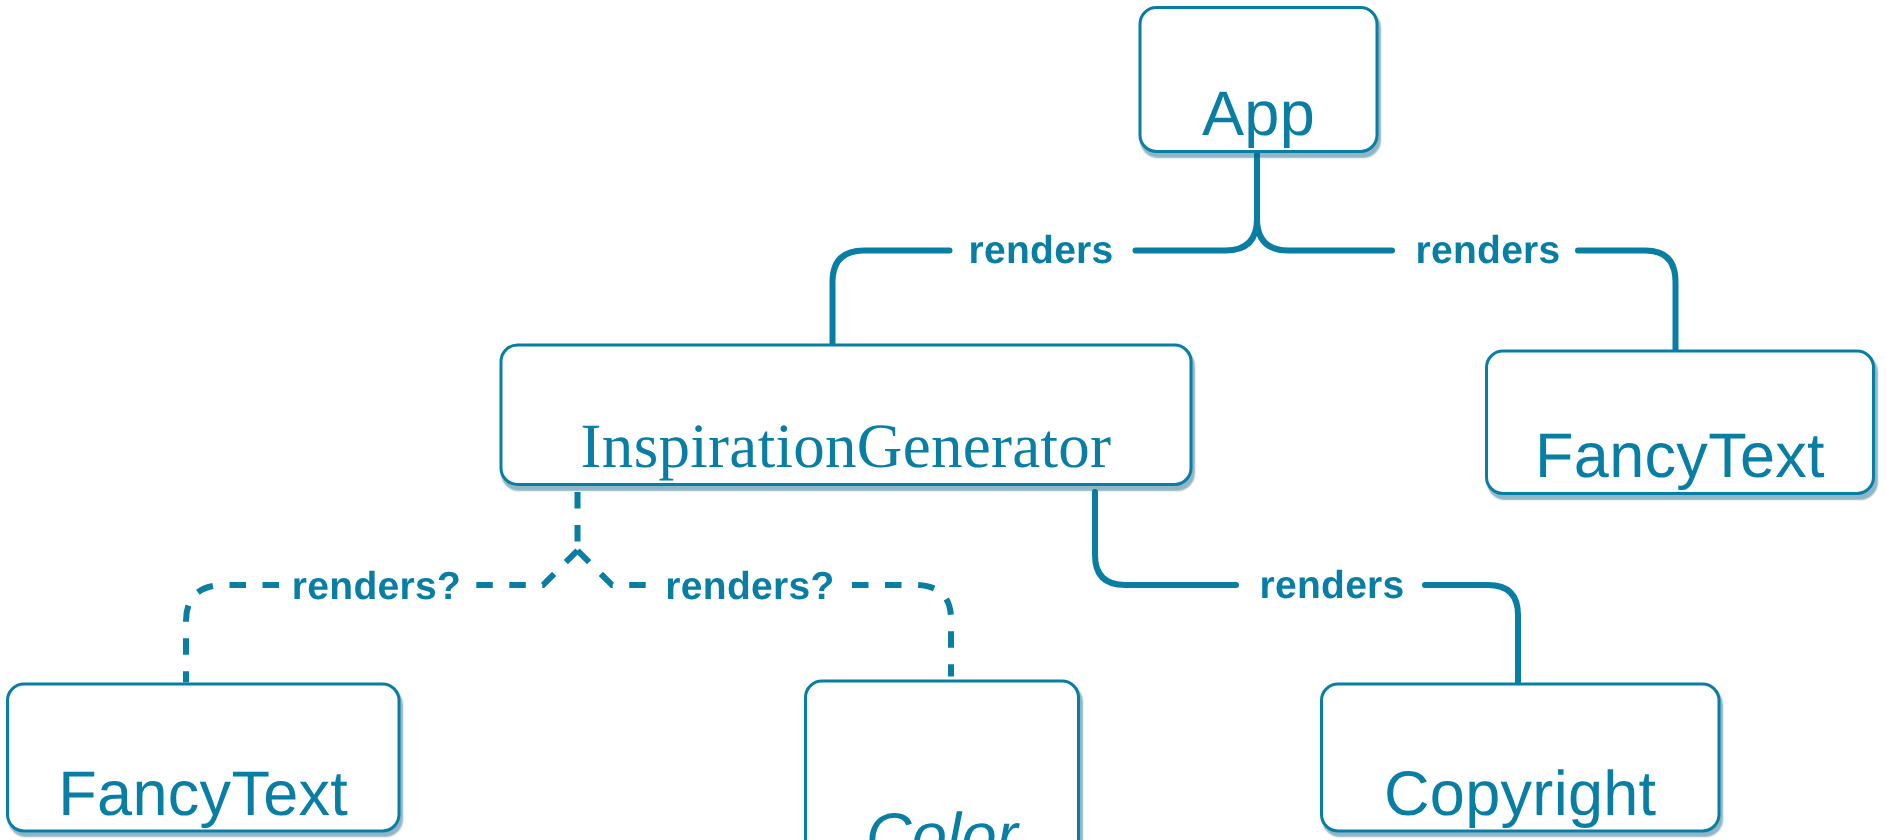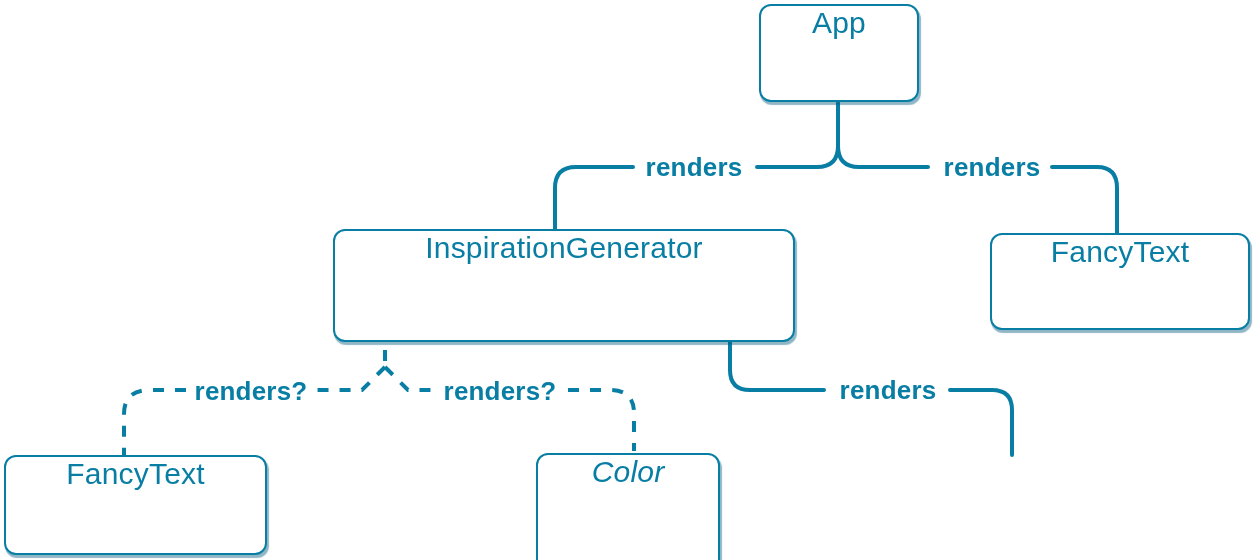--- a/index.html
+++ b/index.html
@@ -32,44 +32,44 @@
     stroke-width: 4;
     stroke-linecap: round;
   }
   .edge.dashed {
     stroke-dasharray: 11 11;
     stroke-linecap: butt;
   }
   .node {
     position: absolute;
     display: flex;
-    align-items: flex-start;
+    align-items: flex-end;
     justify-content: center;
     background: var(--node-bg);
     border: 2.5px solid var(--accent);
     border-radius: 12px;
     box-shadow: 1.5px 3px 1px var(--shadow);
     color: var(--accent);
-    font-size: 30px;
+    font-size: 42px;
     font-weight: 500;
     letter-spacing: 0.2px;
     white-space: nowrap;
   }
   .edge-label {
     position: absolute;
     transform: translate(-50%, -50%);
     color: var(--accent);
     font-size: 26px;
     font-weight: 600;
     letter-spacing: 0.2px;
     white-space: nowrap;
   }
   
   .node-app                   { left: 759px;  top: 4px;   width: 160px; height: 98px;  }
-  .node-inspiration-generator { left: 333px;  top: 229px; width: 462px; height: 113px;  }
+  .node-inspiration-generator { left: 333px;  top: 229px; width: 462px; height: 95px; font-family: Liberation Serif, serif;  }
   .node-fancy-text-top        { left: 990px;  top: 233px; width: 260px; height: 97px;  }
   .node-fancy-text-bottom     { left: 4px;    top: 455px; width: 263px; height: 100px; }
   .node-color                 { left: 536px;  top: 453px; width: 184px; height: 130px; font-style: italic; }
   .node-copyright             { left: 880px;  top: 455px; width: 267px; height: 100px; }
   
   .label-app-left     { left: 694px;  top: 167px; }
   .label-app-right    { left: 992px;  top: 167px; }
   .label-ig-fancytext { left: 251px;  top: 391px; }
   .label-ig-color     { left: 500px;  top: 391px; }
   .label-ig-copyright { left: 888px;  top: 390px; }
@@ -109,20 +109,23 @@
   </div>
 
   <div class="node node-fancy-text-bottom">
     <span>FancyText</span>
   </div>
 
   <div class="node node-color">
     <span>Color</span>
   </div>
 
+  <div class="node node-copyright">
+    <span>Copyright</span>
+  </div>
 
   <div class="edge-label label-app-left">renders</div>
 
   <div class="edge-label label-app-right">renders</div>
 
   <div class="edge-label label-ig-fancytext">renders?</div>
 
   <div class="edge-label label-ig-color">renders?</div>
 
   <div class="edge-label label-ig-copyright">renders</div>

